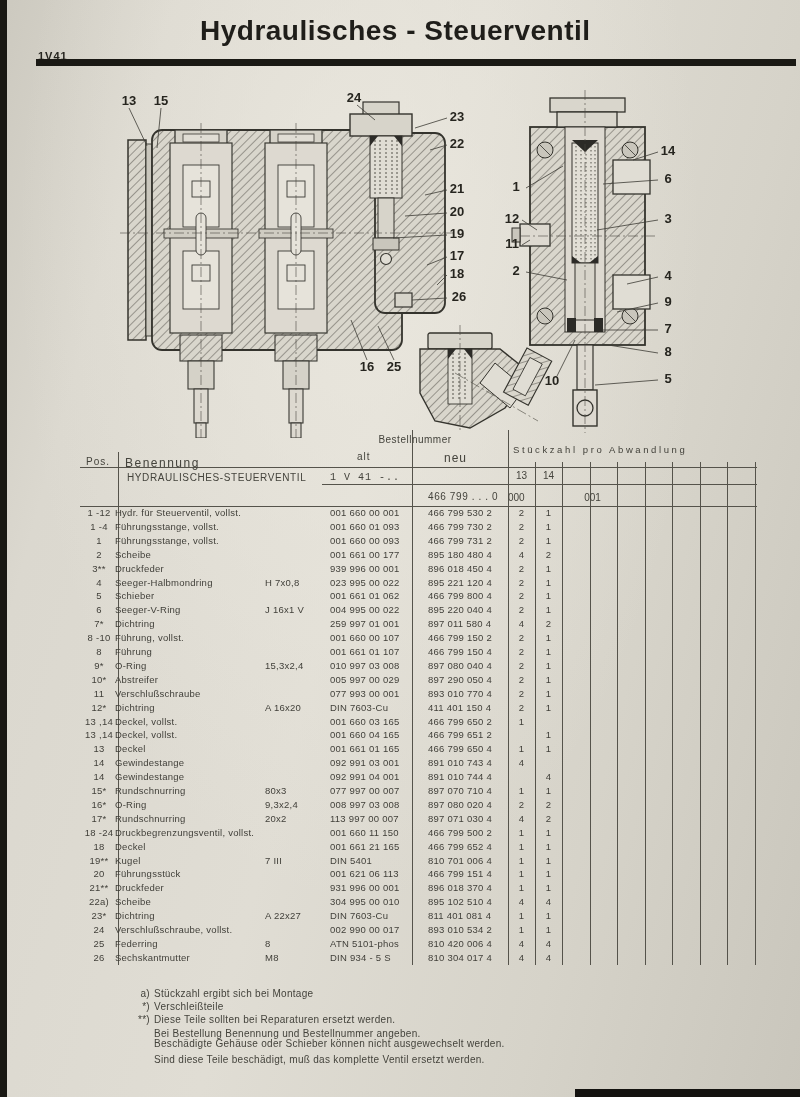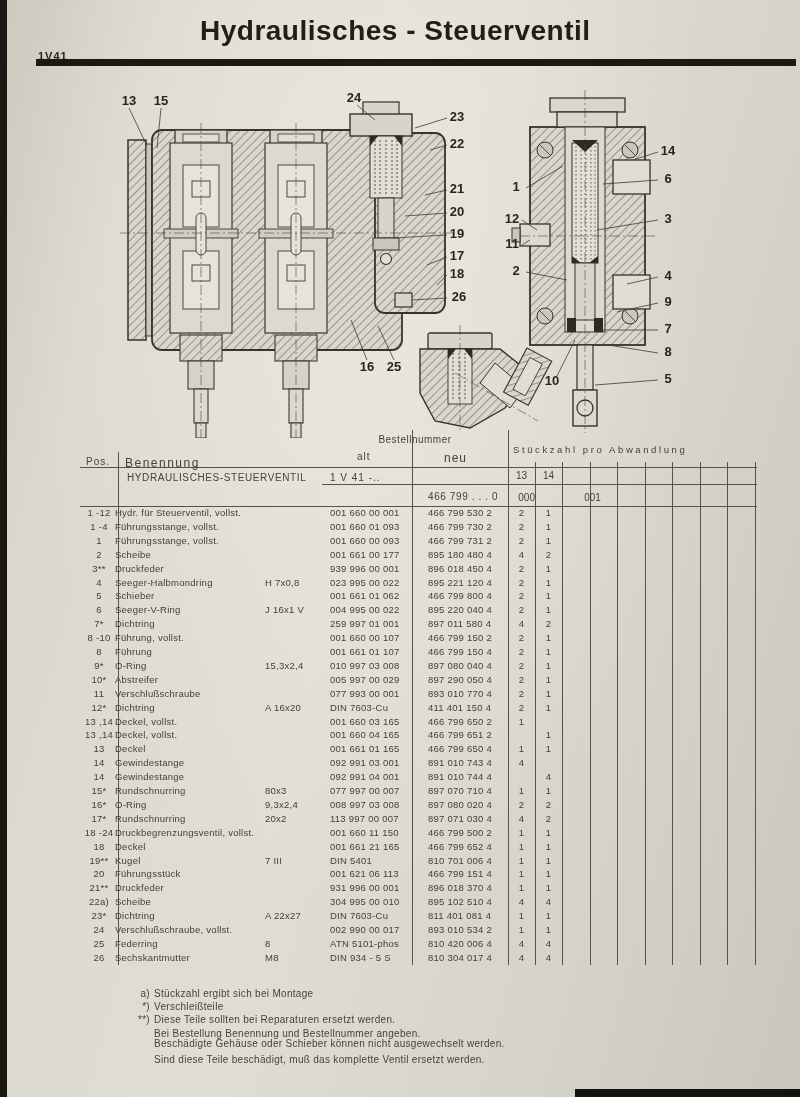--- a/index.html
+++ b/index.html
@@ -26,25 +26,25 @@
   .hline{height:1px;}
   
   .th{position:absolute;color:#44433c;white-space:nowrap;}
   .th-order{left:330px;top:434px;width:170px;text-align:center;font-size:10px;letter-spacing:.5px;}
   .th-pos{left:86px;top:456px;font-size:10px;letter-spacing:1px;}
   .th-name{left:125px;top:456px;font-size:12px;letter-spacing:1.5px;}
   .th-alt{left:357px;top:451px;font-size:10px;letter-spacing:1px;}
   .th-neu{left:444px;top:451px;font-size:12px;letter-spacing:1px;}
   .th-qty{left:513px;top:444px;font-size:9.5px;letter-spacing:2.6px;}
   .as-name{left:127px;top:472px;font-size:10px;letter-spacing:.6px;}
-  .as-code{left:330px;top:472px;font-size:10px;letter-spacing:1px;}
+  .as-code{left:330px;top:472px;font-size:10px;letter-spacing:1px;font-family:Liberation Mono, monospace;}
   .as-13{left:508px;top:470px;width:27px;text-align:center;font-size:10px;}
   .as-14{left:535px;top:470px;width:27px;text-align:center;font-size:10px;}
   .or-new{left:428px;top:491px;font-size:10px;letter-spacing:.6px;}
-  .or-13{left:508px;top:492px;width:27px;text-align:right;font-size:10px;}
+  .or-13{left:508px;top:492px;width:27px;text-align:left;font-size:10px;}
   .or-14{left:535px;top:492px;width:27px;text-align:center;font-size:10px;padding-left:44px;}
   
   .prow{position:absolute;left:80px;width:680px;height:13.9px;line-height:13.9px;font-size:9.5px;letter-spacing:.25px;color:#403f39;white-space:nowrap;}
   .prow span{position:absolute;top:0;}
   .c-pos{left:0;width:38px;text-align:center;}
   .c-name{left:35px;}
   .c-dim{left:173px;margin-left:12px;}
   .c-alt{left:250px;}
   .c-neu{left:348px;}
   .c-q13{left:428px;width:27px;text-align:center;}

